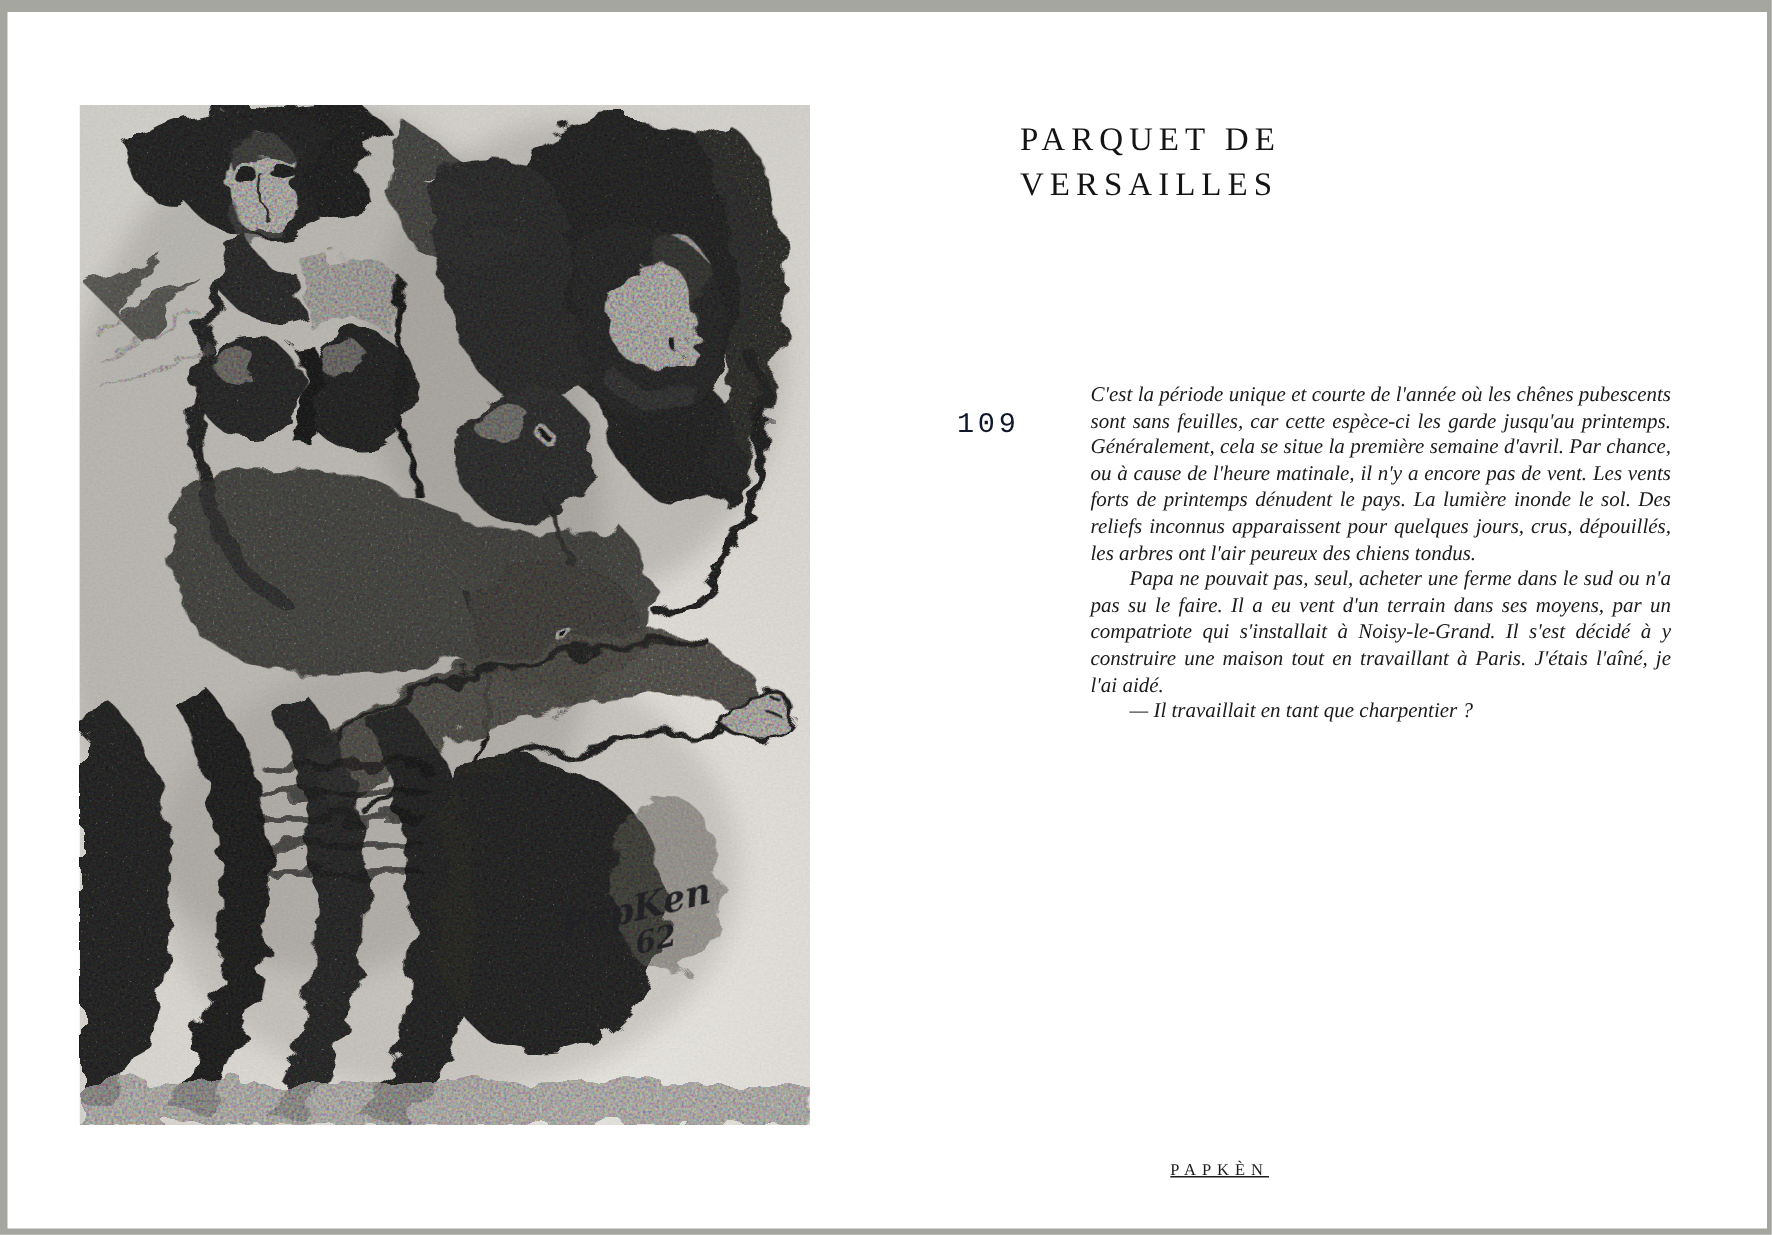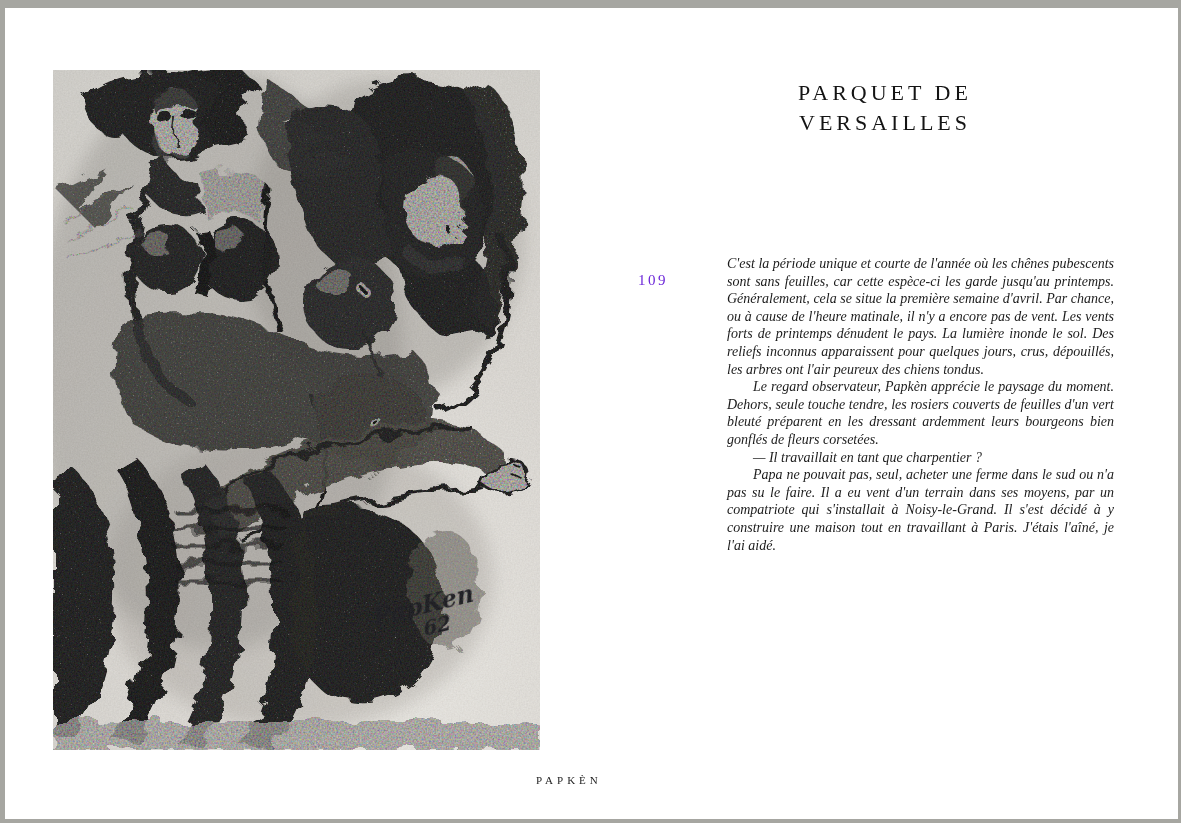--- a/index.html
+++ b/index.html
@@ -15,40 +15,41 @@
     font-family:"Liberation Serif", serif;
     color:#1a1a1a;
   }
   .artwork{
     position:absolute;left:48px;top:62px;width:487px;height:680px;
     margin:0;line-height:0;
   }
   .artwork svg{display:block;width:487px;height:680px;}
   .chapter-title{
     position:absolute;left:675px;top:70px;width:410px;
-    margin:0;text-align:center;
+    margin:0;text-align:left;
     font-size:22px;font-weight:400;letter-spacing:4px;line-height:30px;
     color:#141414;
   }
   .page-number{
     position:absolute;left:633px;top:264px;
-    font-size:15px;letter-spacing:2.5px;color:#6d28d9;
+    font-size:19px;letter-spacing:2.5px;color:#0f172a;
     font-variant-numeric:oldstyle-nums;
+    font-family:Liberation Mono, monospace;
   }
   .text-block{
     position:absolute;left:722px;top:247px;width:387px;
     font-size:14px;line-height:17.6px;
     text-align:justify;text-justify:inter-word;
     color:#1b1b1b;
   }
   .text-block p{margin:0;padding:0;font-style:italic;}
   .text-block p.indent{text-indent:26px;}
   .running-footer{
     position:absolute;left:531px;top:766px;width:310px;
-    text-align:left;font-size:11px;letter-spacing:4px;color:#1d1d1d;
+    text-align:right;font-size:11px;letter-spacing:4px;color:#1d1d1d;text-decoration:underline;
   }
   .sig{font-style:italic;font-weight:bold;font-family:"DejaVu Serif",serif;}
 </style>
 </head>
 <body>
 
 <div class="page">
 
   <figure class="artwork">
     <svg viewBox="0 0 487 680" role="img" xmlns="http://www.w3.org/2000/svg" aria-label="Charcoal drawing of nude female figures">
@@ -168,20 +169,19 @@
 
   <h1 class="chapter-title">
     <span>PARQUET DE</span><br>
     <span>VERSAILLES</span>
   </h1>
 
   <div class="page-number">109</div>
 
   <div class="text-block">
     <p>C'est la période unique et courte de l'année où les chênes pubescents sont sans feuilles, car cette espèce-ci les garde jusqu'au printemps. Généralement, cela se situe la première semaine d'avril. Par chance, ou à cause de l'heure matinale, il n'y a encore pas de vent. Les vents forts de printemps dénudent le pays. La lumière inonde le sol. Des reliefs inconnus apparaissent pour quelques jours, crus, dépouillés, les arbres ont l'air peureux des chiens tondus.</p>
-    <p class="indent">Le regard observateur, Papkèn apprécie le paysage du moment. Dehors, seule touche tendre, les rosiers couverts de feuilles d'un vert bleuté préparent en les dressant ardemment leurs bourgeons bien gonflés de fleurs corsetées.</p>
+    <p class="indent">Papa ne pouvait pas, seul, acheter une ferme dans le sud ou n'a pas su le faire. Il a eu vent d'un terrain dans ses moyens, par un compatriote qui s'installait à Noisy-le-Grand. Il s'est décidé à y construire une maison tout en travaillant à Paris. J'étais l'aîné, je l'ai aidé.</p>
     <p class="indent">—&nbsp;Il travaillait en tant que charpentier&nbsp;?</p>
-    <p class="indent">Papa ne pouvait pas, seul, acheter une ferme dans le sud ou n'a pas su le faire. Il a eu vent d'un terrain dans ses moyens, par un compatriote qui s'installait à Noisy-le-Grand. Il s'est décidé à y construire une maison tout en travaillant à Paris. J'étais l'aîné, je l'ai aidé.</p>
   </div>
 
   <div class="running-footer">PAPKÈN</div>
 
 </div>
 
 </body></html>

